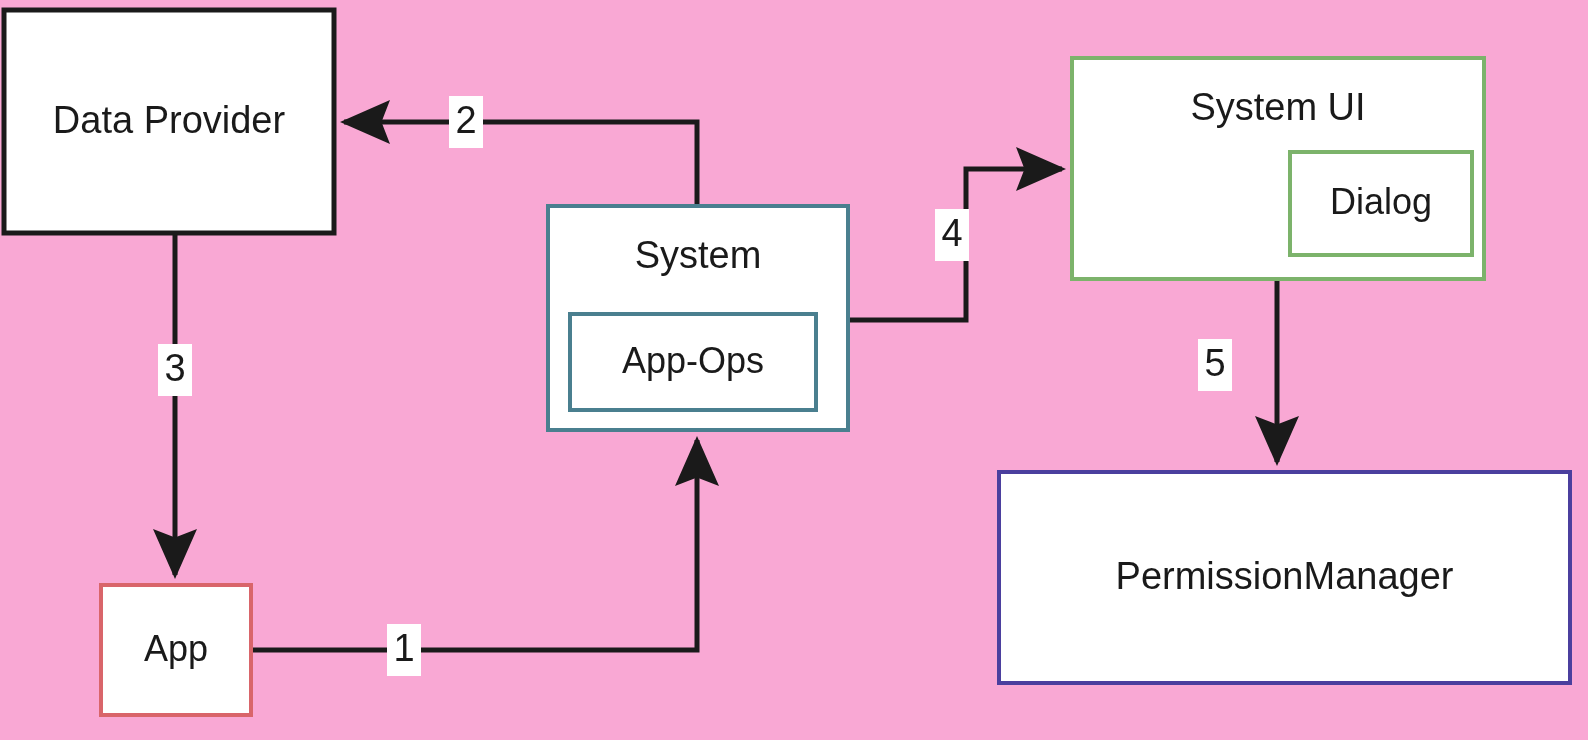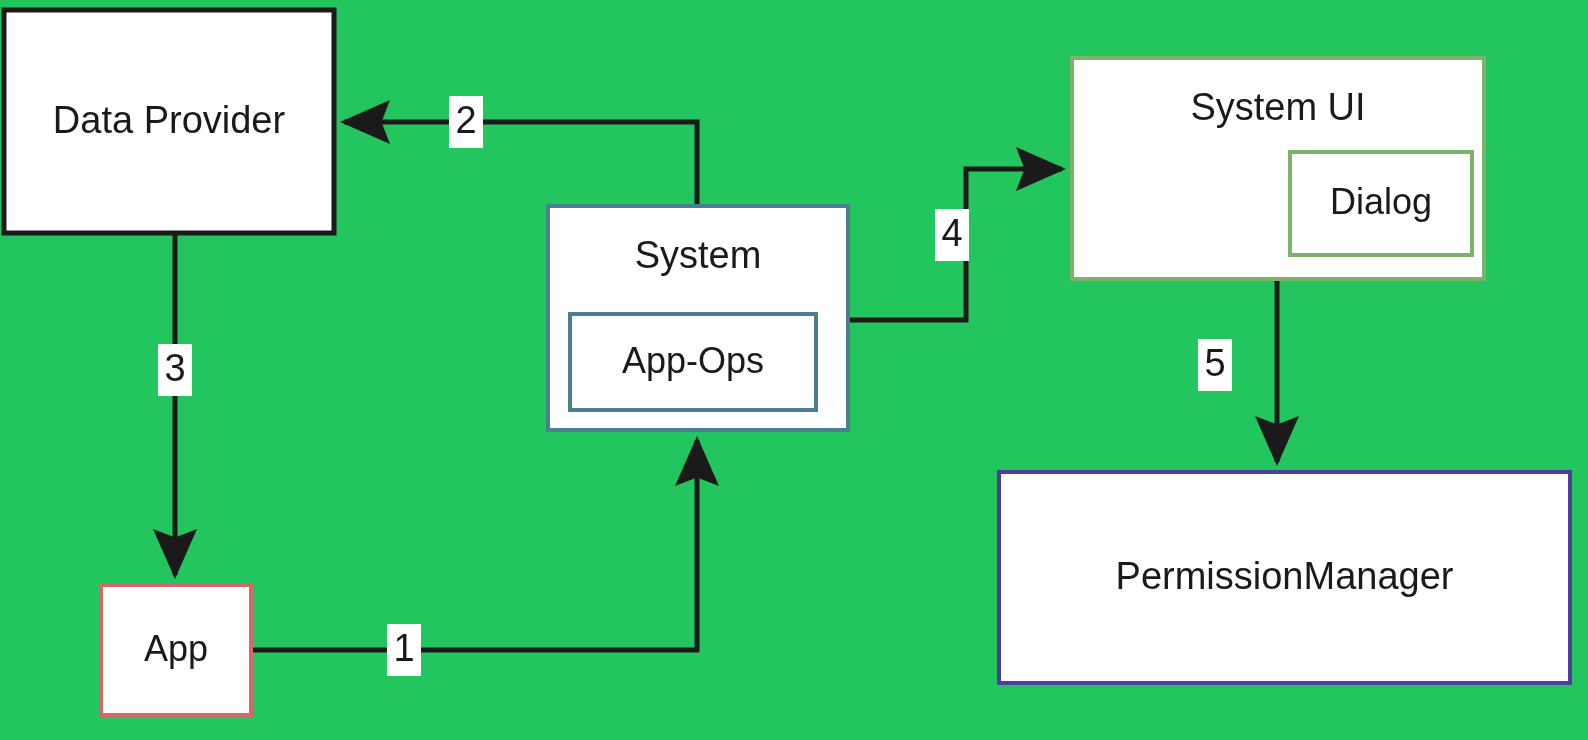--- a/index.html
+++ b/index.html
@@ -4,21 +4,21 @@
 <style>
   html, body {
     margin: 0;
     padding: 0;
     background: #ffffff;
   }
   #canvas {
     position: relative;
     width: 1588px;
     height: 740px;
-    background: #22c55e;
+    background: #f9a8d4;
     overflow: hidden;
     font-family: "Liberation Sans", sans-serif;
   }
   svg#diagram {
     position: absolute;
     left: 0;
     top: 0;
     width: 1588px;
     height: 740px;
     display: block;

